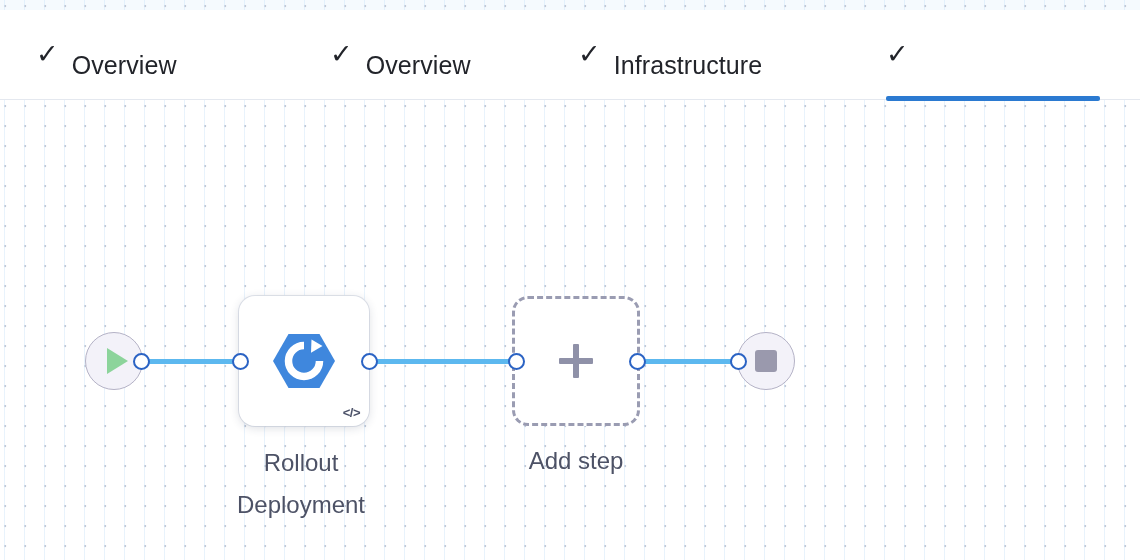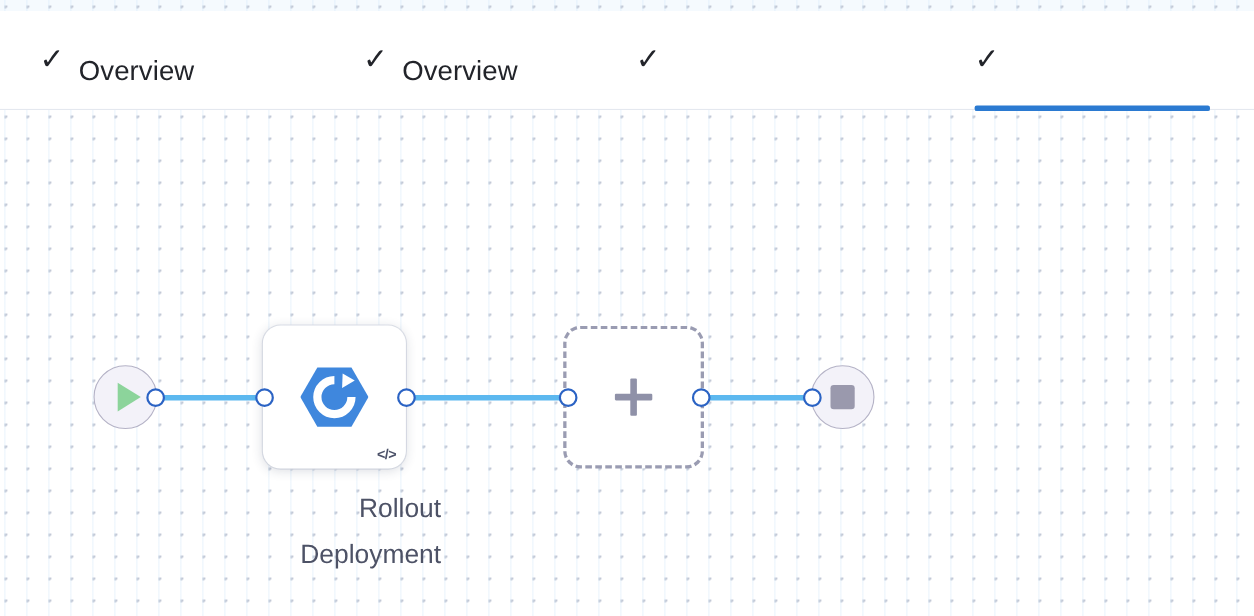--- a/index.html
+++ b/index.html
@@ -224,20 +224,21 @@
     </div>
 
     <div class="tab" style="left:330px;width:162px;">
       <span class="check">✓</span>
       <span class="tab-label">Overview</span>
 
     </div>
 
     <div class="tab" style="left:578px;width:249px;">
       <span class="check">✓</span>
+      <span class="tab-label">Infrastructure</span>
 
     </div>
 
     <div class="tab active" style="left:886px;width:214px;">
       <span class="check">✓</span>
       <span class="underline"></span>
     </div>
 
   </div>
 
@@ -269,18 +270,19 @@
       <div class="stop-sq"></div>
     </div>
 
     <div class="port" style="left:133px;"></div>
     <div class="port" style="left:232px;"></div>
     <div class="port" style="left:361px;"></div>
     <div class="port" style="left:508px;"></div>
     <div class="port" style="left:629px;"></div>
     <div class="port" style="left:730px;"></div>
 
-    <div class="node-label" style="left:201px;top:442px;width:200px;text-align:right;">Rollout
+    <div class="node-label" style="left:201px;top:442px;width:200px;">Rollout
 Deployment</div>
 
+    <div class="node-label" style="left:476px;top:440px;width:200px;">Add step</div>
 
   </div>
 </div>
 
 </body></html>

